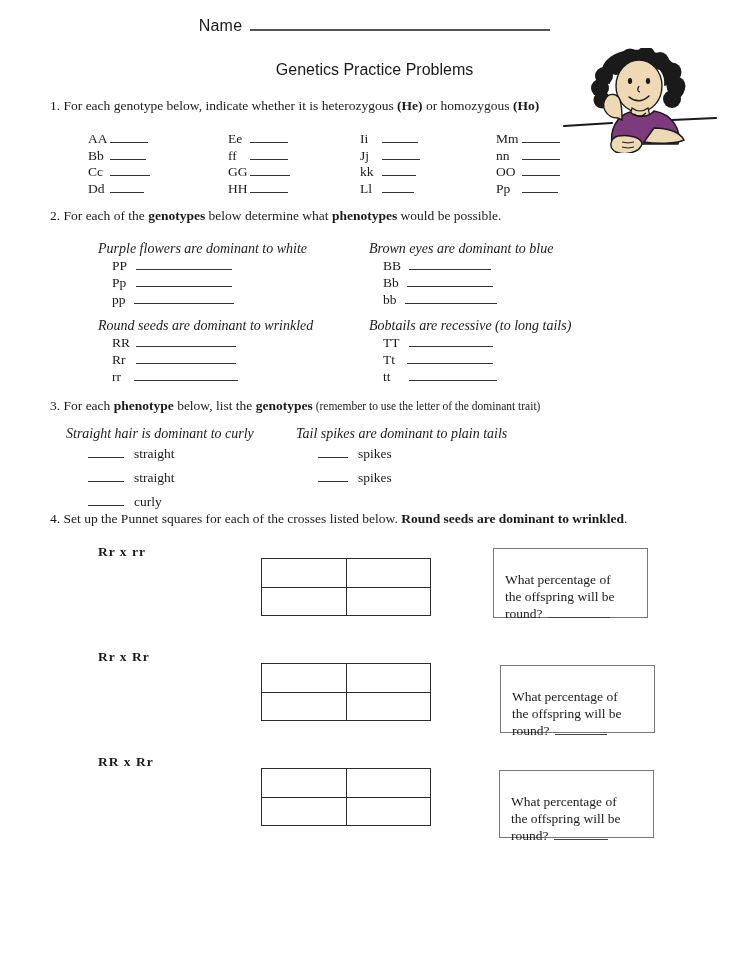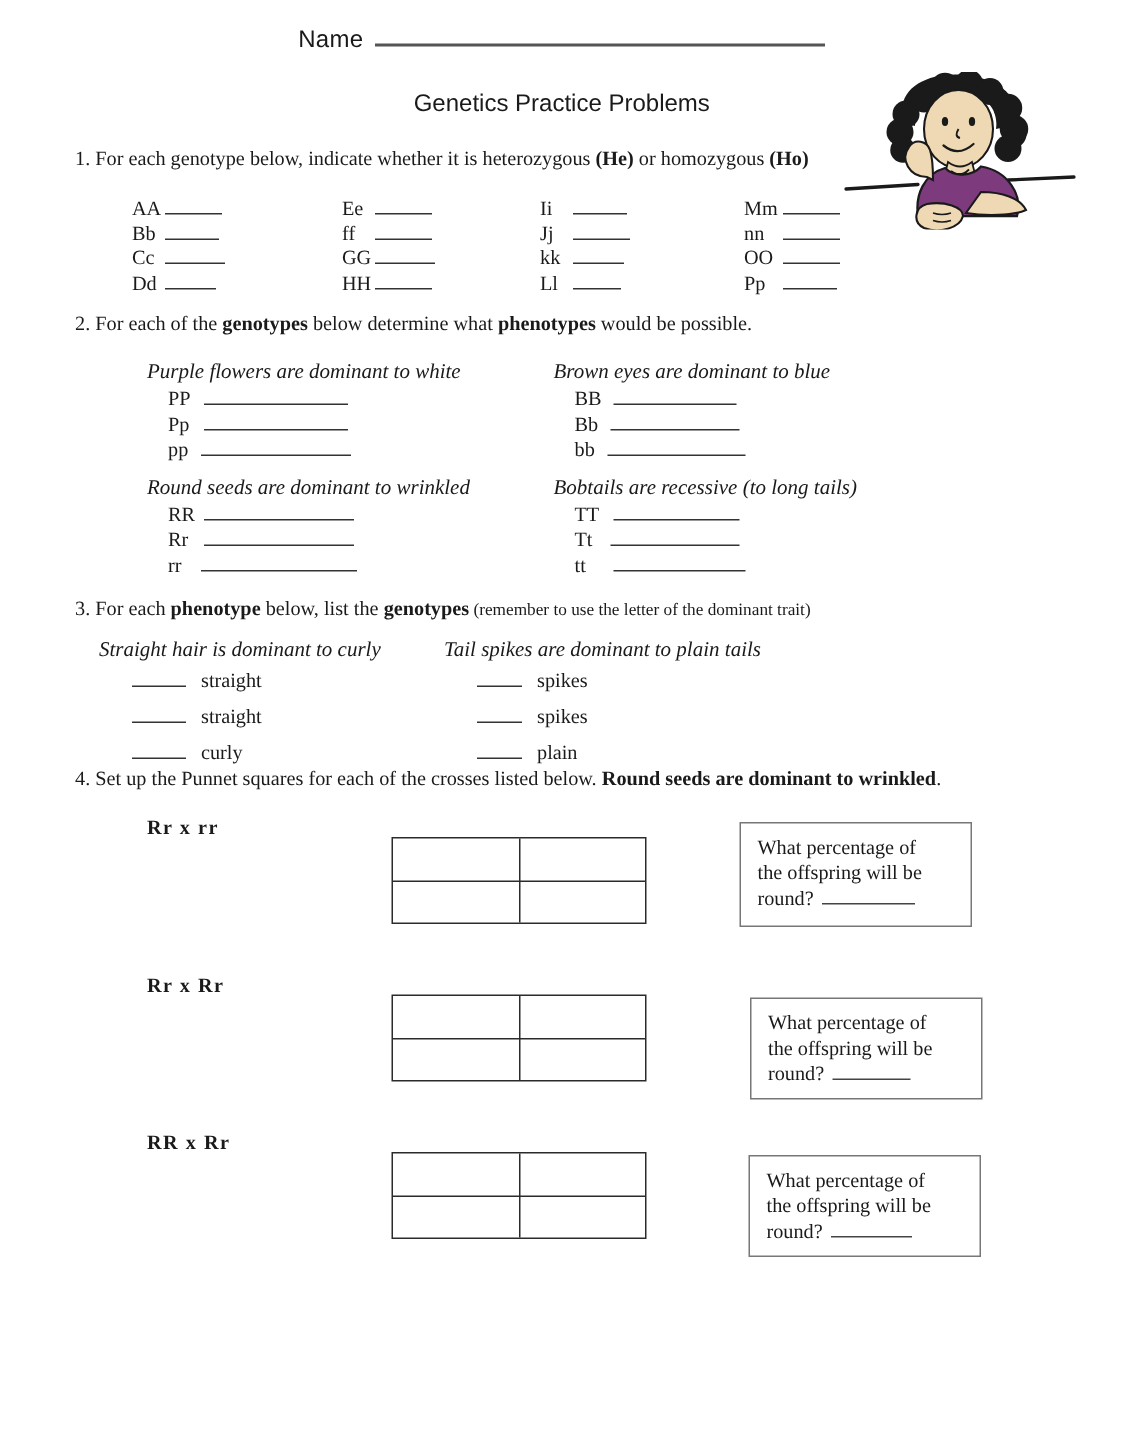--- a/index.html
+++ b/index.html
@@ -136,21 +136,21 @@
     position: absolute;
     top: 50%; left: 0; right: 0;
     height: 1.3px;
     background: #2b2b2b;
   }
   .qbox {
     position: absolute;
     border: 1px solid #777;
     box-sizing: border-box;
     background: #fff;
-    padding: 7px 9px 6px 11px;
+    padding: 22px 9px 6px 11px;
     font-size: 13.5px;
     line-height: 17px;
   }
   .qbox .bl {
     display: inline-block;
     border-bottom: 1px solid #444;
     height: 12px;
     width: 62px;
     vertical-align: baseline;
     margin-left: 5px;
@@ -287,21 +287,20 @@
   <div class="pheno-head">Straight hair is dominant to curly</div>
   <div class="pheno-row"><span class="bl"></span><span>straight</span></div>
   <div class="pheno-row"><span class="bl"></span><span>straight</span></div>
   <div class="pheno-row"><span class="bl"></span><span>curly</span></div>
 </div>
 
 <div class="pheno-block" style="left:296px; top:426px;">
   <div class="pheno-head">Tail spikes are dominant to plain tails</div>
   <div class="pheno-row"><span class="bl" style="width:30px;"></span><span>spikes</span></div>
   <div class="pheno-row"><span class="bl" style="width:30px;"></span><span>spikes</span></div>
-  <div class="pheno-row"><span class="bl" style="width:30px;"></span><span>plain</span></div>
 </div>
 
 <div class="abs q-line" style="left:50px; top:511px;">
   <span class="q-num">4.</span>
   <span>Set up the Punnet squares for each of the crosses listed below.  </span><span class="b">Round seeds are dominant to wrinkled</span><span>.</span>
 </div>
 
 <div class="cross-label" style="left:98px; top:544px;">Rr  x  rr</div>
 <div class="punnett" style="left:261px; top:558px;">
   <div class="vline"></div>

